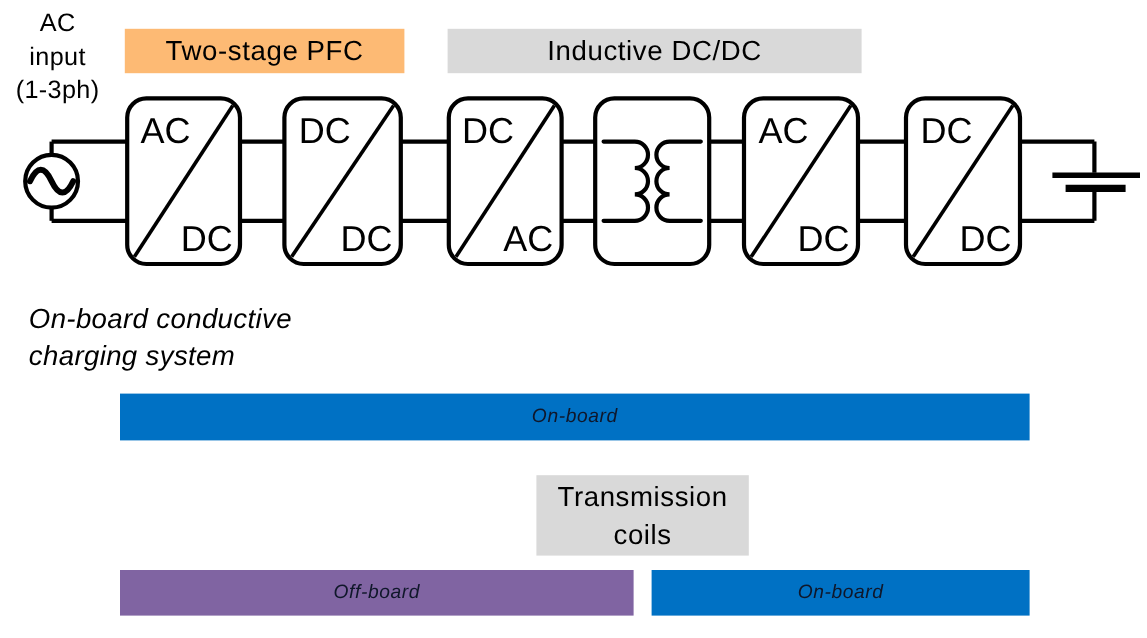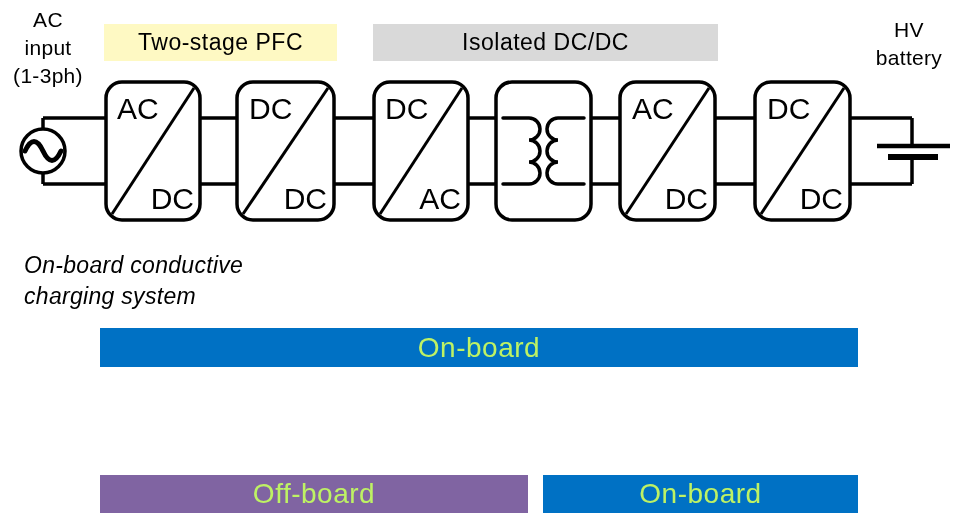--- a/index.html
+++ b/index.html
@@ -16,21 +16,21 @@
     display:flex; align-items:center; justify-content:center;
     text-align:center; font-size:23px; letter-spacing:0.5px;
     white-space:pre-line; line-height:31px;
   }
   .side-label {
     font-style:italic; font-size:23px; line-height:31px;
     white-space:pre-line; letter-spacing:0.3px;
   }
   .bar {
     display:flex; align-items:center; justify-content:center;
-    color:#bef264; font-size:28px; letter-spacing:0.5px;
+    color:#0f172a; font-size:16px; letter-spacing:0.5px;font-style:italic;
   }
   svg text {
     font-family:"Liberation Sans", sans-serif; font-size:30px; fill:#000;
   }
   .blk { fill:#fff; stroke:#000; stroke-width:3.5px; }
   .wire { stroke:#000; stroke-width:3.5px; fill:none; }
   .diag { stroke:#000; stroke-width:3px; }
   .coil { stroke:#000; stroke-width:3.5px; fill:none; stroke-linecap:round; }
 </style>
 </head>
@@ -96,26 +96,26 @@
       <rect class="blk" x="755" y="82" width="95" height="138" rx="16"></rect>
       <line class="diag" x1="761" y1="214" x2="844" y2="88"></line>
       <text x="767" y="119">DC</text>
       <text x="843" y="209" text-anchor="end">DC</text>
     </g>
   </svg>
 
   <div class="abs terminal-label" style="left:2px; top:6px; width:92px;">AC
 input
 (1-3ph)</div>
-  <div class="abs terminal-label" style="left:862px; top:16px; width:94px;">HV
-battery</div>
 
-  <div class="abs stage-label" style="left: 104px; top: 24px; width: 233px; height: 37px; background-color: #fef9c3; text-align: center;">Two-stage PFC</div>
-  <div class="abs stage-label" style="left: 373px; top: 24px; width: 345px; height: 37px; background-color: rgb(217, 217, 217);">Isolated DC/DC</div>
+  <div class="abs stage-label" style="left: 104px; top: 24px; width: 233px; height: 37px; background-color: #fdba74; text-align: center;">Two-stage PFC</div>
+  <div class="abs stage-label" style="left: 373px; top: 24px; width: 345px; height: 37px; background-color: rgb(217, 217, 217);">Inductive DC/DC</div>
 
   <div class="abs side-label" style="left:24px; top:250px; width:300px;">On-board conductive
 charging system</div>
   <div class="abs bar" style="left: 100px; top: 328px; width: 758px; height: 39px; background-color: rgb(0, 113, 196);">On-board</div>
 
+  <div class="abs component-label" style="left: 447px; top: 396px; width: 177px; height: 67px; background-color: rgb(217, 217, 217);">Transmission
+coils</div>
   <div class="abs bar" style="left: 100px; top: 475px; width: 428px; height: 38px; background-color: rgb(128, 100, 162);">Off-board</div>
   <div class="abs bar" style="left: 543px; top: 475px; width: 315px; height: 38px; background-color: rgb(0, 113, 196);">On-board</div>
 
 </div>
 
 </body></html>

